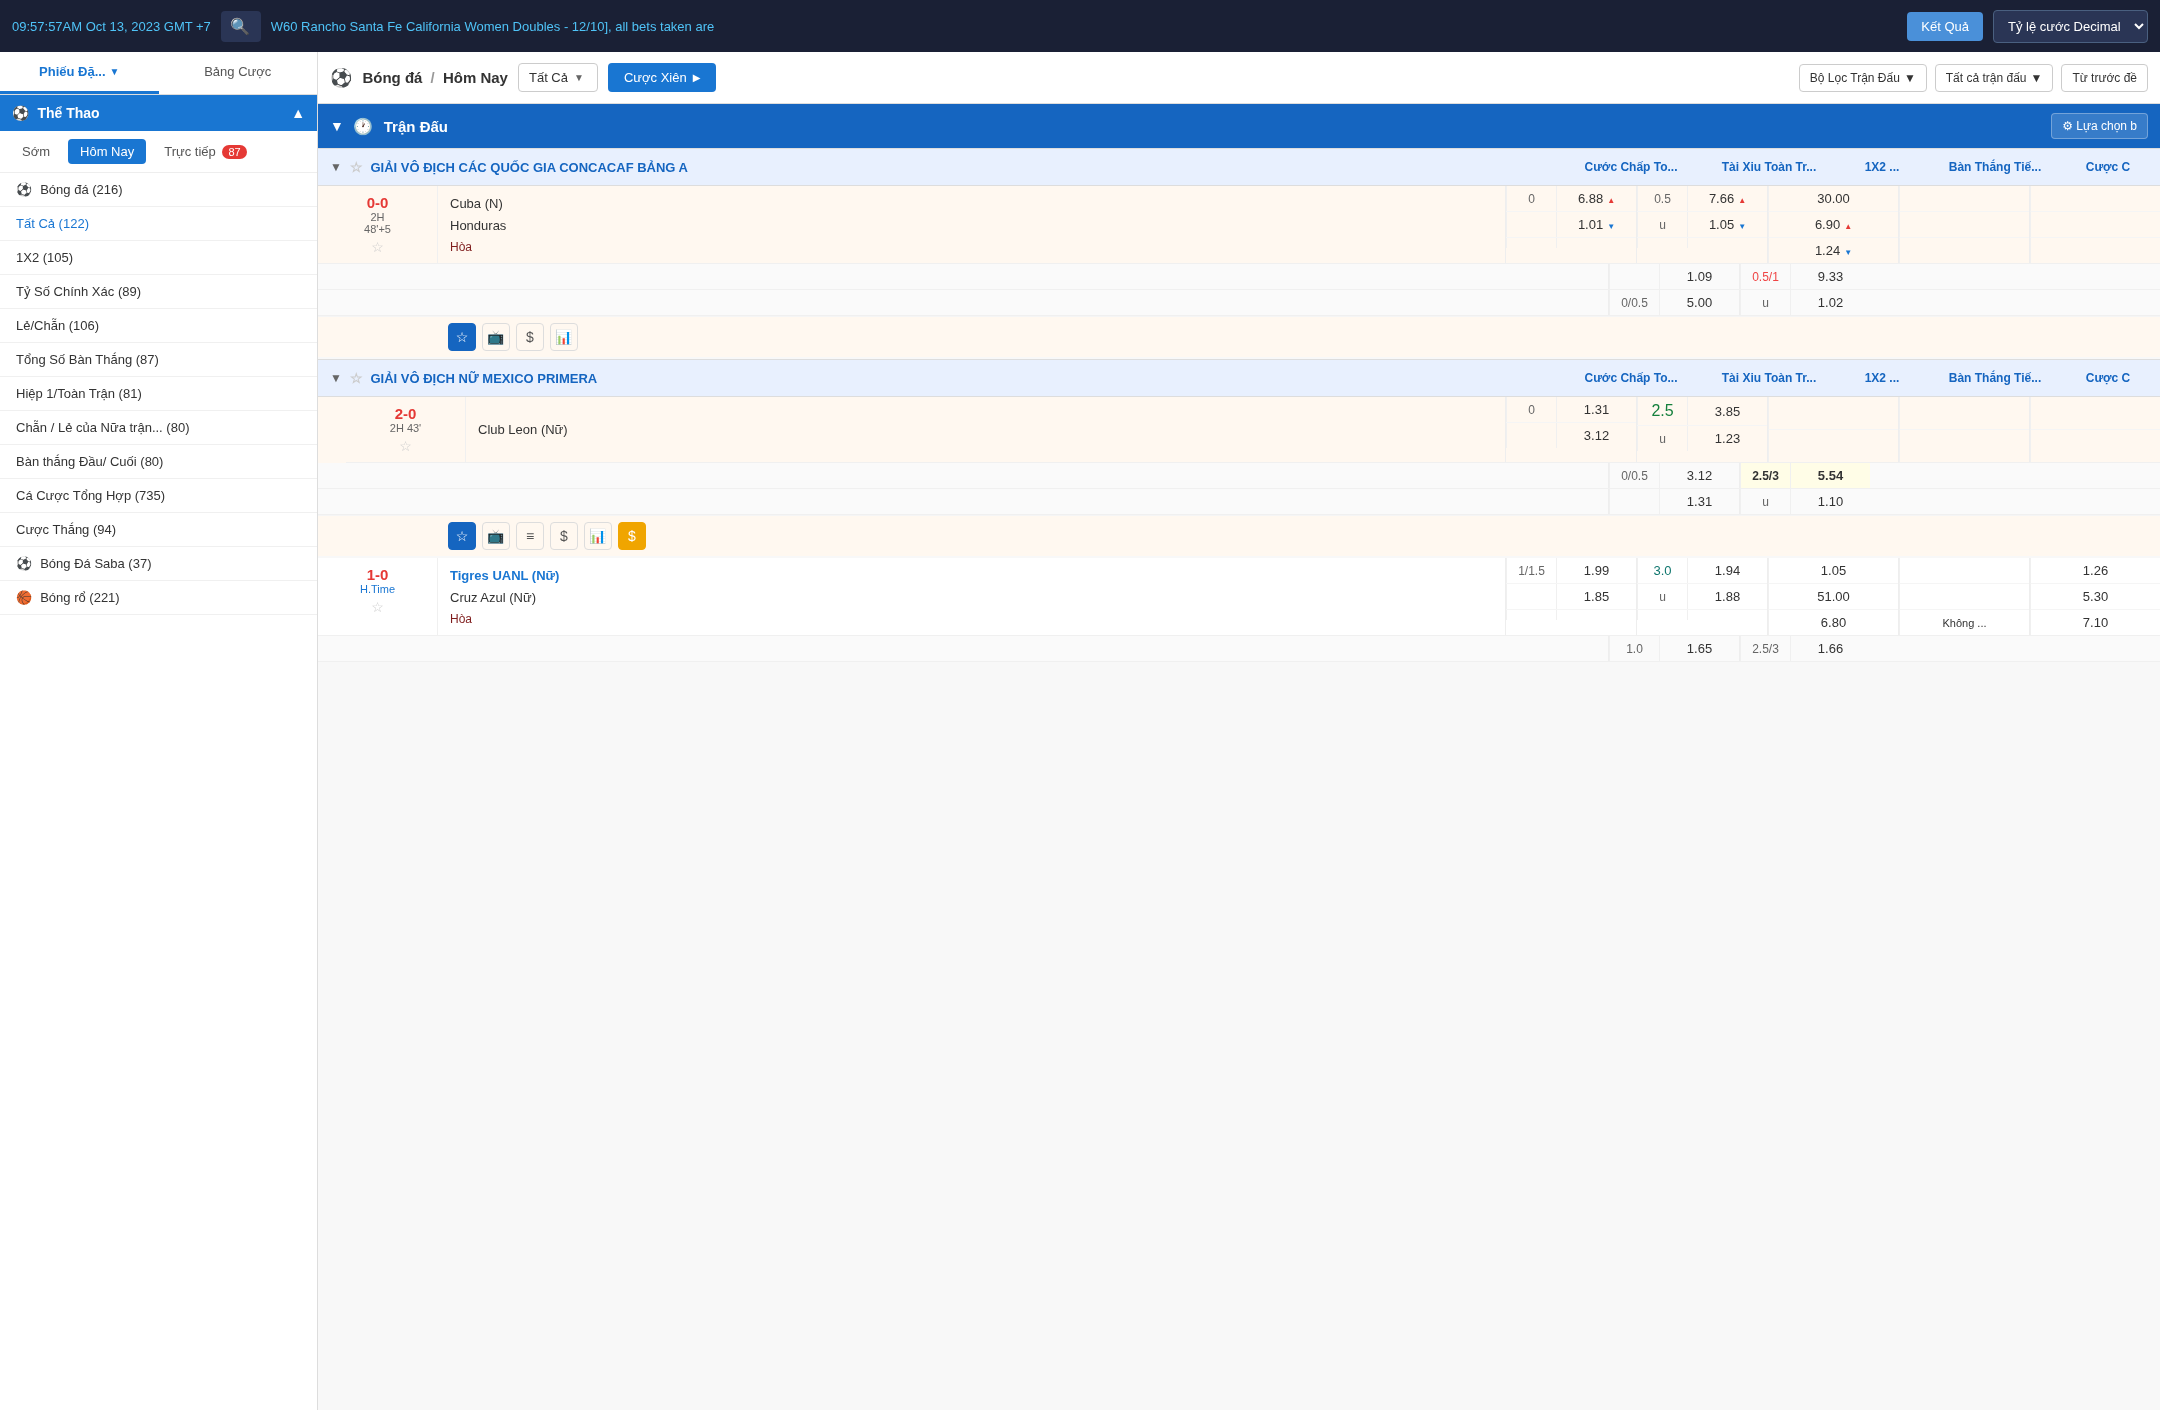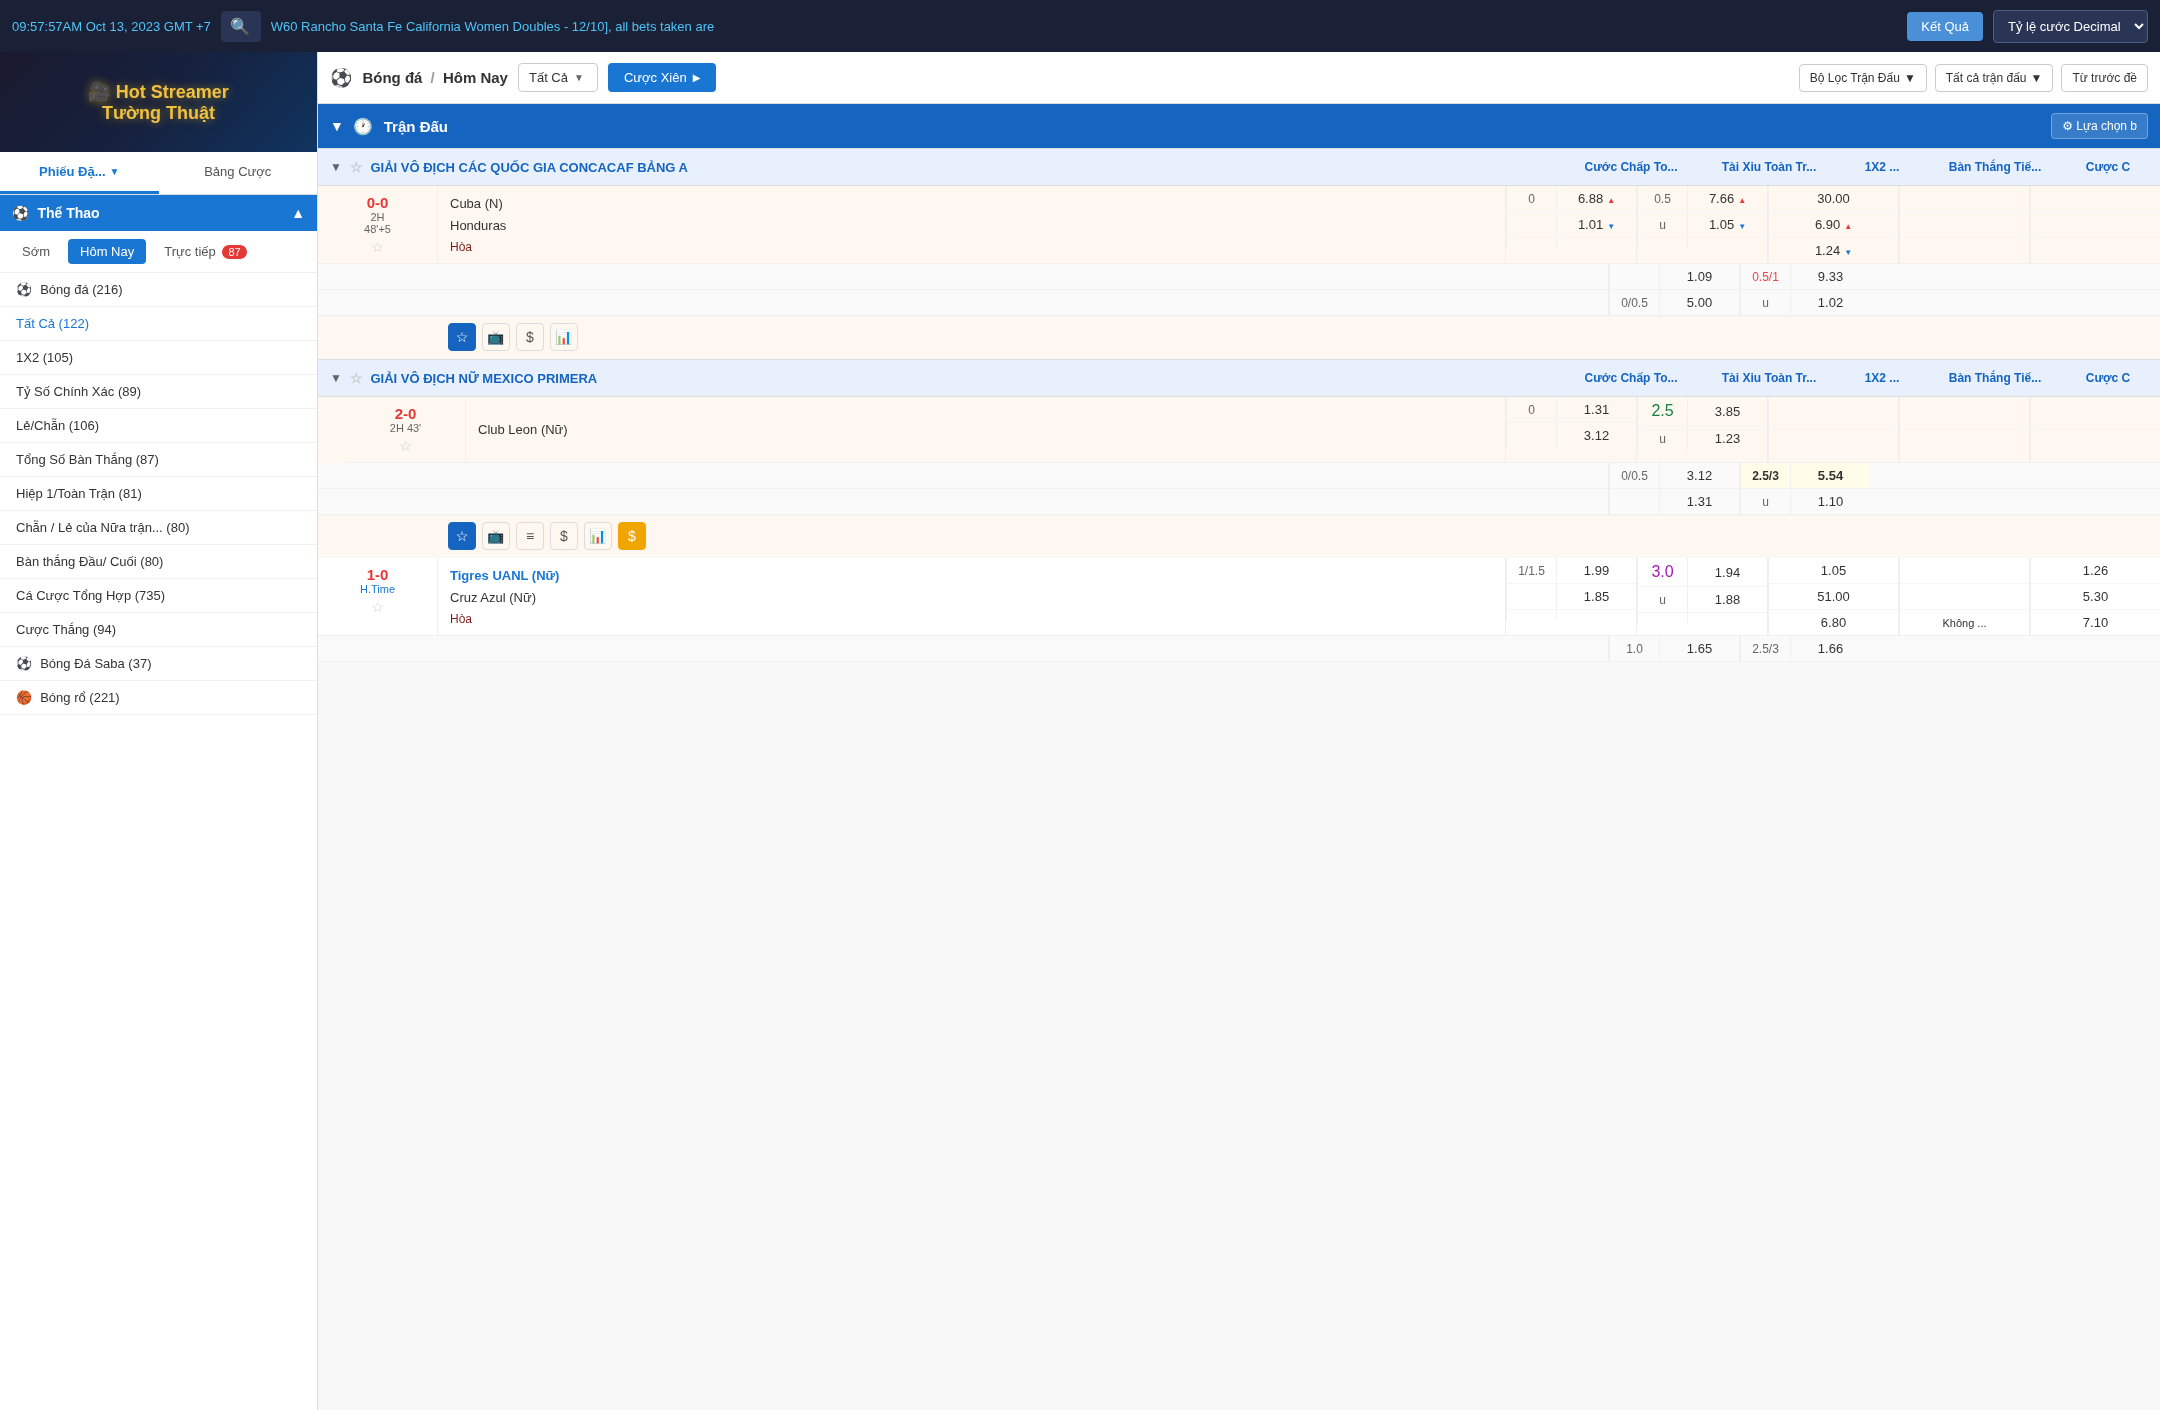--- a/index.html
+++ b/index.html
@@ -136,25 +136,20 @@
   <button class="topbar-btn">Kết Quả</button>
   <select class="topbar-select">
     <option>Tỷ lệ cước Decimal</option>
   </select>
 </div>
 
 <div class="main-layout">
 
   <div class="sidebar">
 
-    <div class="sidebar-banner">
-      <div class="sidebar-banner-text">
-        🎥 Hot Streamer<br>Tường Thuật
-      </div>
-    </div>
 
     <div class="sidebar-tabs">
       <div class="sidebar-tab active sidebar-tab-dropdown">
         <span>Phiếu Đặ...</span>
         <span class="chevron">▼</span>
       </div>
       <div class="sidebar-tab">Bảng Cược</div>
     </div>
 
     <div class="sidebar-section-header">
@@ -527,21 +522,21 @@
               <div class="odds-col" style="min-width:80px;">1.85</div>
             </div>
             <div style="display:flex;">
               <div class="odds-col" style="min-width:50px;"></div>
               <div class="odds-col" style="min-width:80px;"></div>
             </div>
           </div>
 
           <div style="display:flex;flex-direction:column;border-left:1px solid #eee;">
             <div style="display:flex;border-bottom:1px solid #f5f5f5;">
-              <div class="odds-col" style="min-width:50px;color:#a21caf;font-size:16px;">3.0</div>
+              <div class="odds-col" style="min-width:50px;color:#0f766e;font-size:13px;">3.0</div>
               <div class="odds-col" style="min-width:80px;">1.94</div>
             </div>
             <div style="display:flex;border-bottom:1px solid #f5f5f5;">
               <div class="odds-col" style="min-width:50px;color:#666;font-size:12px;">u</div>
               <div class="odds-col" style="min-width:80px;">1.88</div>
             </div>
             <div style="display:flex;">
               <div class="odds-col" style="min-width:50px;"></div>
               <div class="odds-col" style="min-width:80px;"></div>
             </div>

